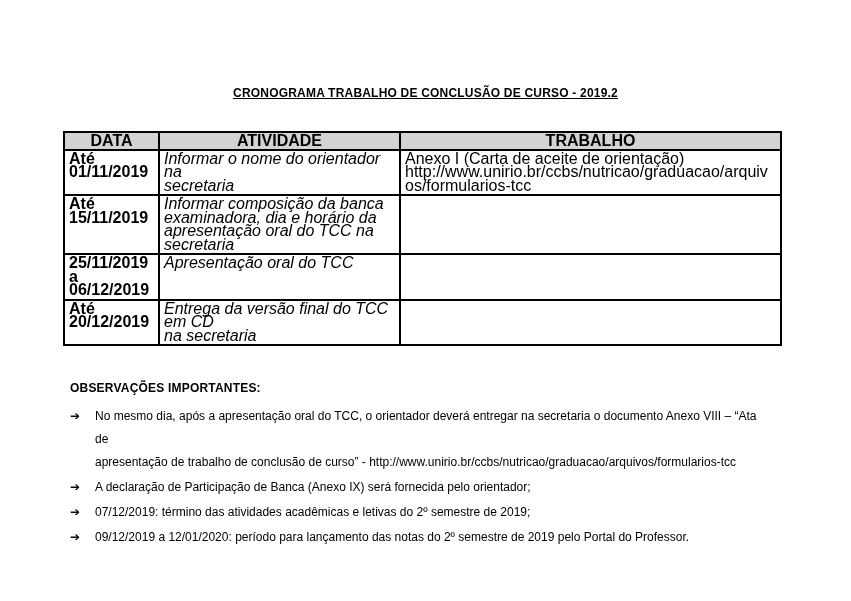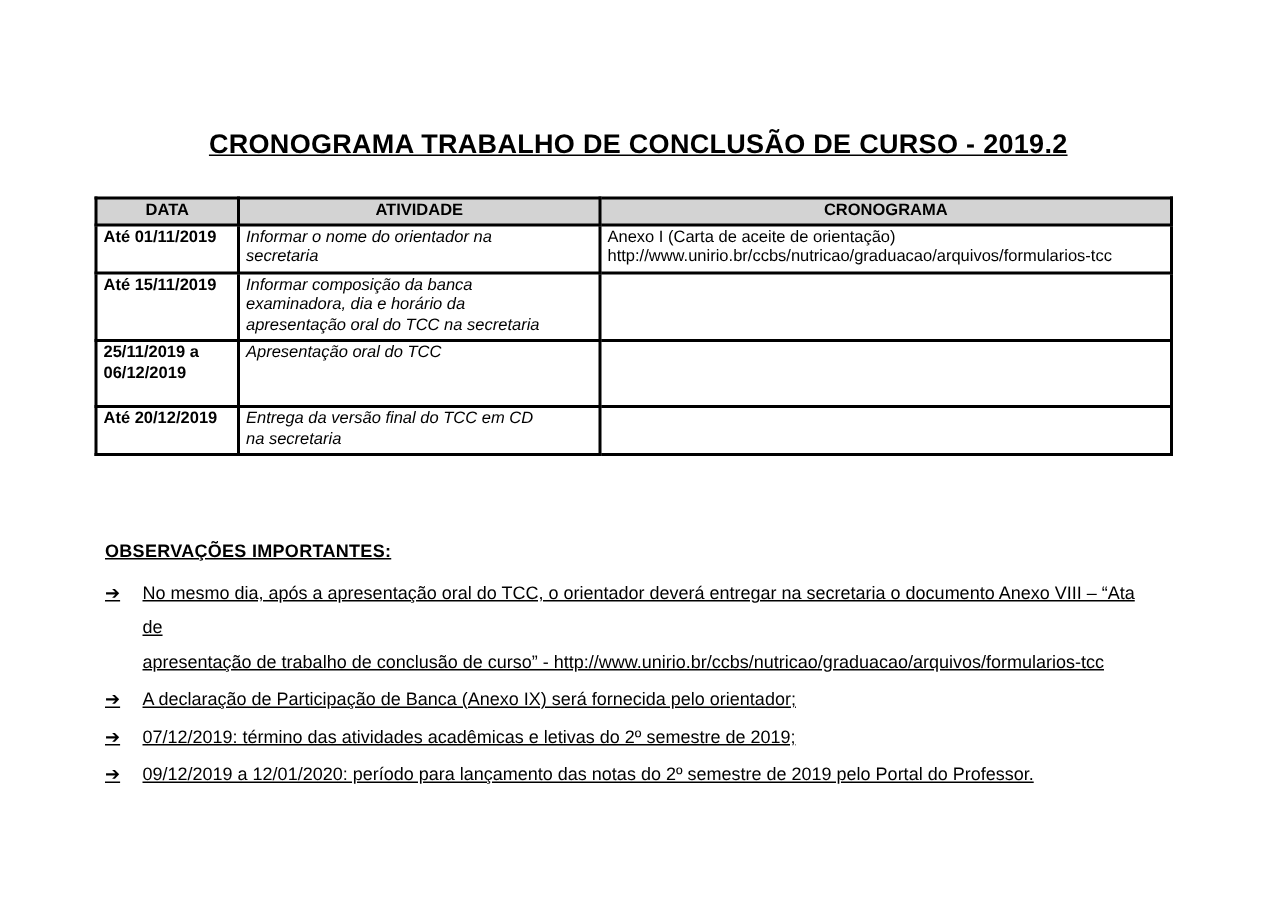--- a/index.html
+++ b/index.html
@@ -8,32 +8,32 @@
     width: 851px; height: 601px;
     position: relative;
     font-family: "Liberation Sans", sans-serif;
     color: #000000;
     overflow: hidden;
   }
   .doc-title {
     position: absolute;
     top: 86px; left: 0; width: 851px;
     text-align: center;
-    font-size: 18px;
+    font-size: 12px;
     font-weight: bold;
     text-decoration: underline;
     letter-spacing: 0.2px;
   }
   table.schedule {
     position: absolute;
     top: 131px; left: 63px;
     width: 717px;
     border-collapse: collapse;
     table-layout: fixed;
-    font-size: 11px;
+    font-size: 16px;
     line-height: 13.5px;
   }
   table.schedule th, table.schedule td {
     border: 2px solid #000000;
     vertical-align: top;
     padding: 1px 4px 2px 4px;
   }
   table.schedule th {
     background: #d3d3d3;
     text-align: center;
@@ -44,24 +44,23 @@
   td.cell-date { font-weight: bold; white-space: pre-line; }
   td.cell-activity { white-space: pre-line; font-style: italic; }
   td.cell-document { white-space: pre-line; overflow-wrap: break-word; }
   tr.row-1 td { height: 28px; }
   tr.row-2 td { height: 41px; }
   tr.row-3 td { height: 44px; }
   tr.row-4 td { height: 43px; }
   tr.row-5 td { height: 27px; }
   .observations {
     position: absolute;
-    top: 360px; left: 70px;
+    top: 381px; left: 70px;
     width: 700px;
     font-size: 12px;
-    text-decoration: underline;
   }
   .obs-heading {
     font-weight: bold;
     margin-bottom: 10px;
     letter-spacing: 0.2px;
   }
   .obs-list { list-style: none; }
   .obs-item {
     display: flex;
     align-items: flex-start;
@@ -86,21 +85,21 @@
 <table class="schedule">
   <colgroup>
     <col style="width: 95px">
     <col style="width: 241px">
     <col style="width: 381px">
   </colgroup>
   <thead>
     <tr>
       <th>DATA</th>
       <th>ATIVIDADE</th>
-      <th>CRONOGRAMA</th>
+      <th>TRABALHO</th>
     </tr>
   </thead>
   <tbody>
     <tr class="row-1">
       <td class="cell-date">Até 01/11/2019</td>
       <td class="cell-activity">Informar o nome do orientador na
 secretaria</td>
       <td class="cell-document">Anexo I (Carta de aceite de orientação)
 http://www.unirio.br/ccbs/nutricao/graduacao/arquivos/formularios-tcc</td>
     </tr>

